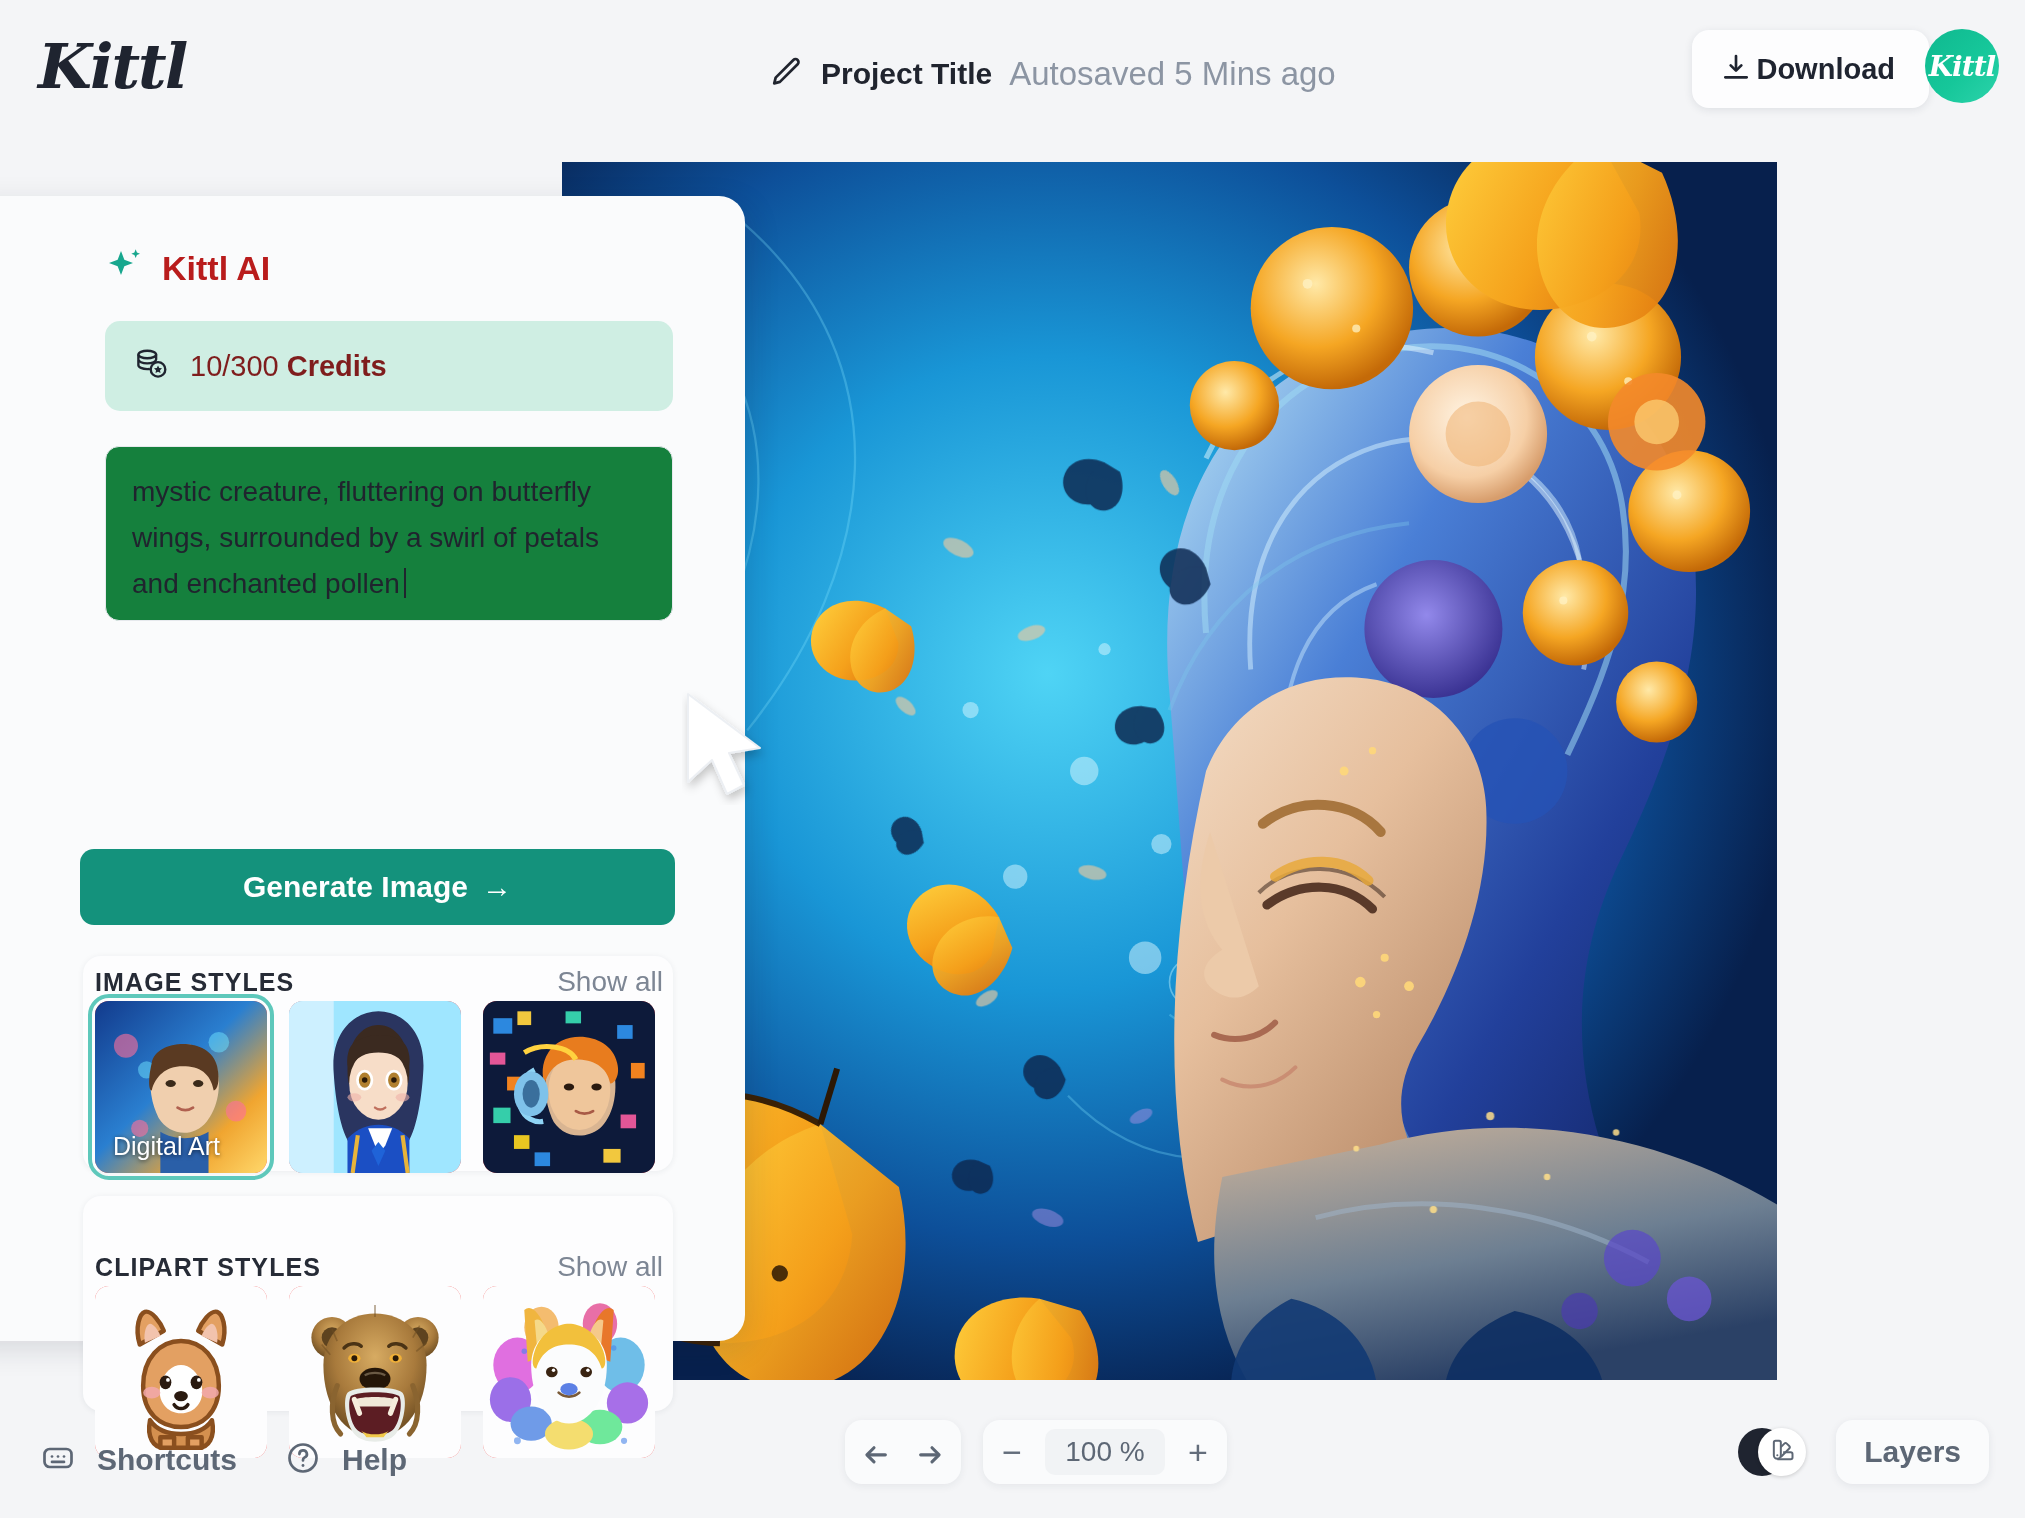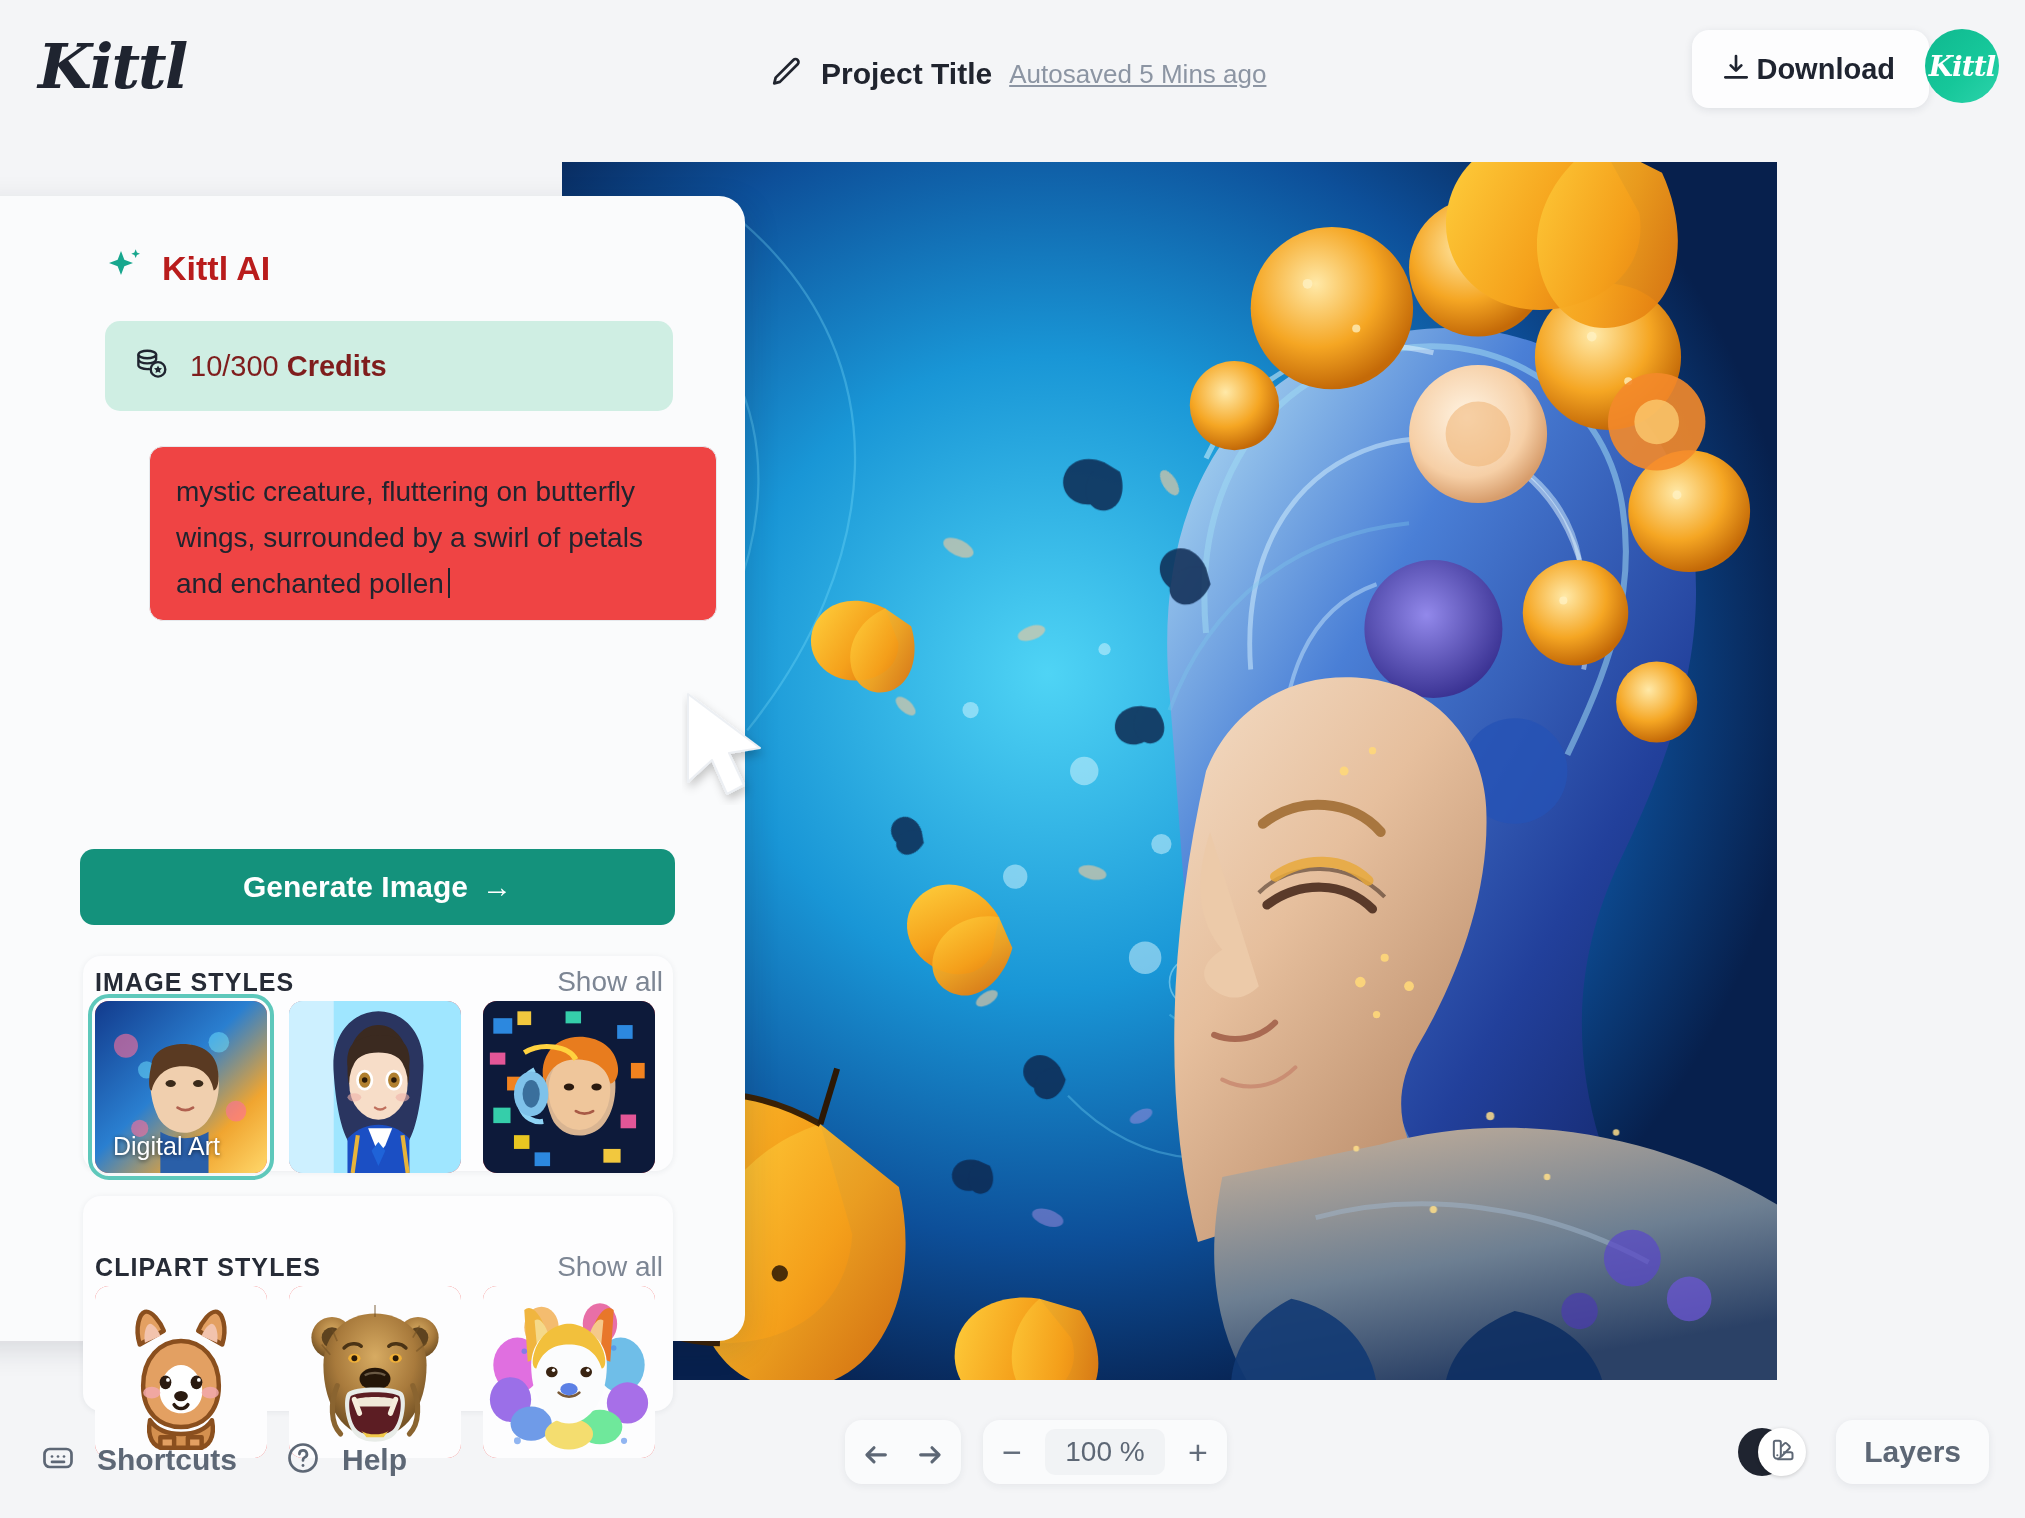--- a/index.html
+++ b/index.html
@@ -16,21 +16,21 @@
     position: absolute; left: 38px; top: 30px;
     font-family: "DejaVu Serif", serif;
     font-size: 62px; font-weight: 700; font-style: italic;
     color: #1f2430; letter-spacing: -2px;
   }
   .title-block {
     position: absolute; left: 770px; top: 55px;
     display: flex; align-items: center; gap: 17px;
   }
   .title-text { font-size: 30px; font-weight: 700; color: #20242e; }
-  .autosave { font-size: 26px; color: #8c95a3; font-weight: 400; text-decoration: underline; }
+  .autosave { font-size: 33px; color: #8c95a3; font-weight: 400; }
 
   .download-btn {
     position: absolute; right: 96px; top: 30px;
     height: 78px; padding: 0 34px 0 28px;
     background: #fdfdfe; border: none; border-radius: 17px;
     display: flex; align-items: center; gap: 4px;
     box-shadow: 0 2px 9px rgba(30,38,54,.10);
     cursor: pointer;
   }
   .download-label { font-size: 29px; font-weight: 700; color: #1f2430; }
@@ -81,24 +81,24 @@
     width: 568px; height: 90px;
     background: #cfeee3; border-radius: 15px;
     display: flex; align-items: center; gap: 19px; padding-left: 28px;
   }
   .credits-text { font-size: 29px; color: #7f1d1d; font-weight: 400; }
   .credits-text b { font-weight: 700; }
 
   .prompt-box {
     position: absolute; left: 145px; top: 250px;
     width: 568px; height: 175px;
-    background: #ef4444; border: 1.5px solid #e6e9ed; border-radius: 14px;
+    background: #15803d; border: 1.5px solid #e6e9ed; border-radius: 14px;
     padding: 22px 26px;
     font-size: 28px; line-height: 46px; color: #20242e;
-    overflow: hidden; cursor: text; margin-left: 44px;
+    overflow: hidden; cursor: text;
   }
   .caret {
     display: inline-block; width: 2px; height: 30px;
     background: #20242e; vertical-align: -5px; margin-left: 4px;
   }
 
   .generate-btn {
     position: absolute; left: 120px; top: 653px;
     width: 595px; height: 76px;
     background: #14927c; border: none; border-radius: 14px;

